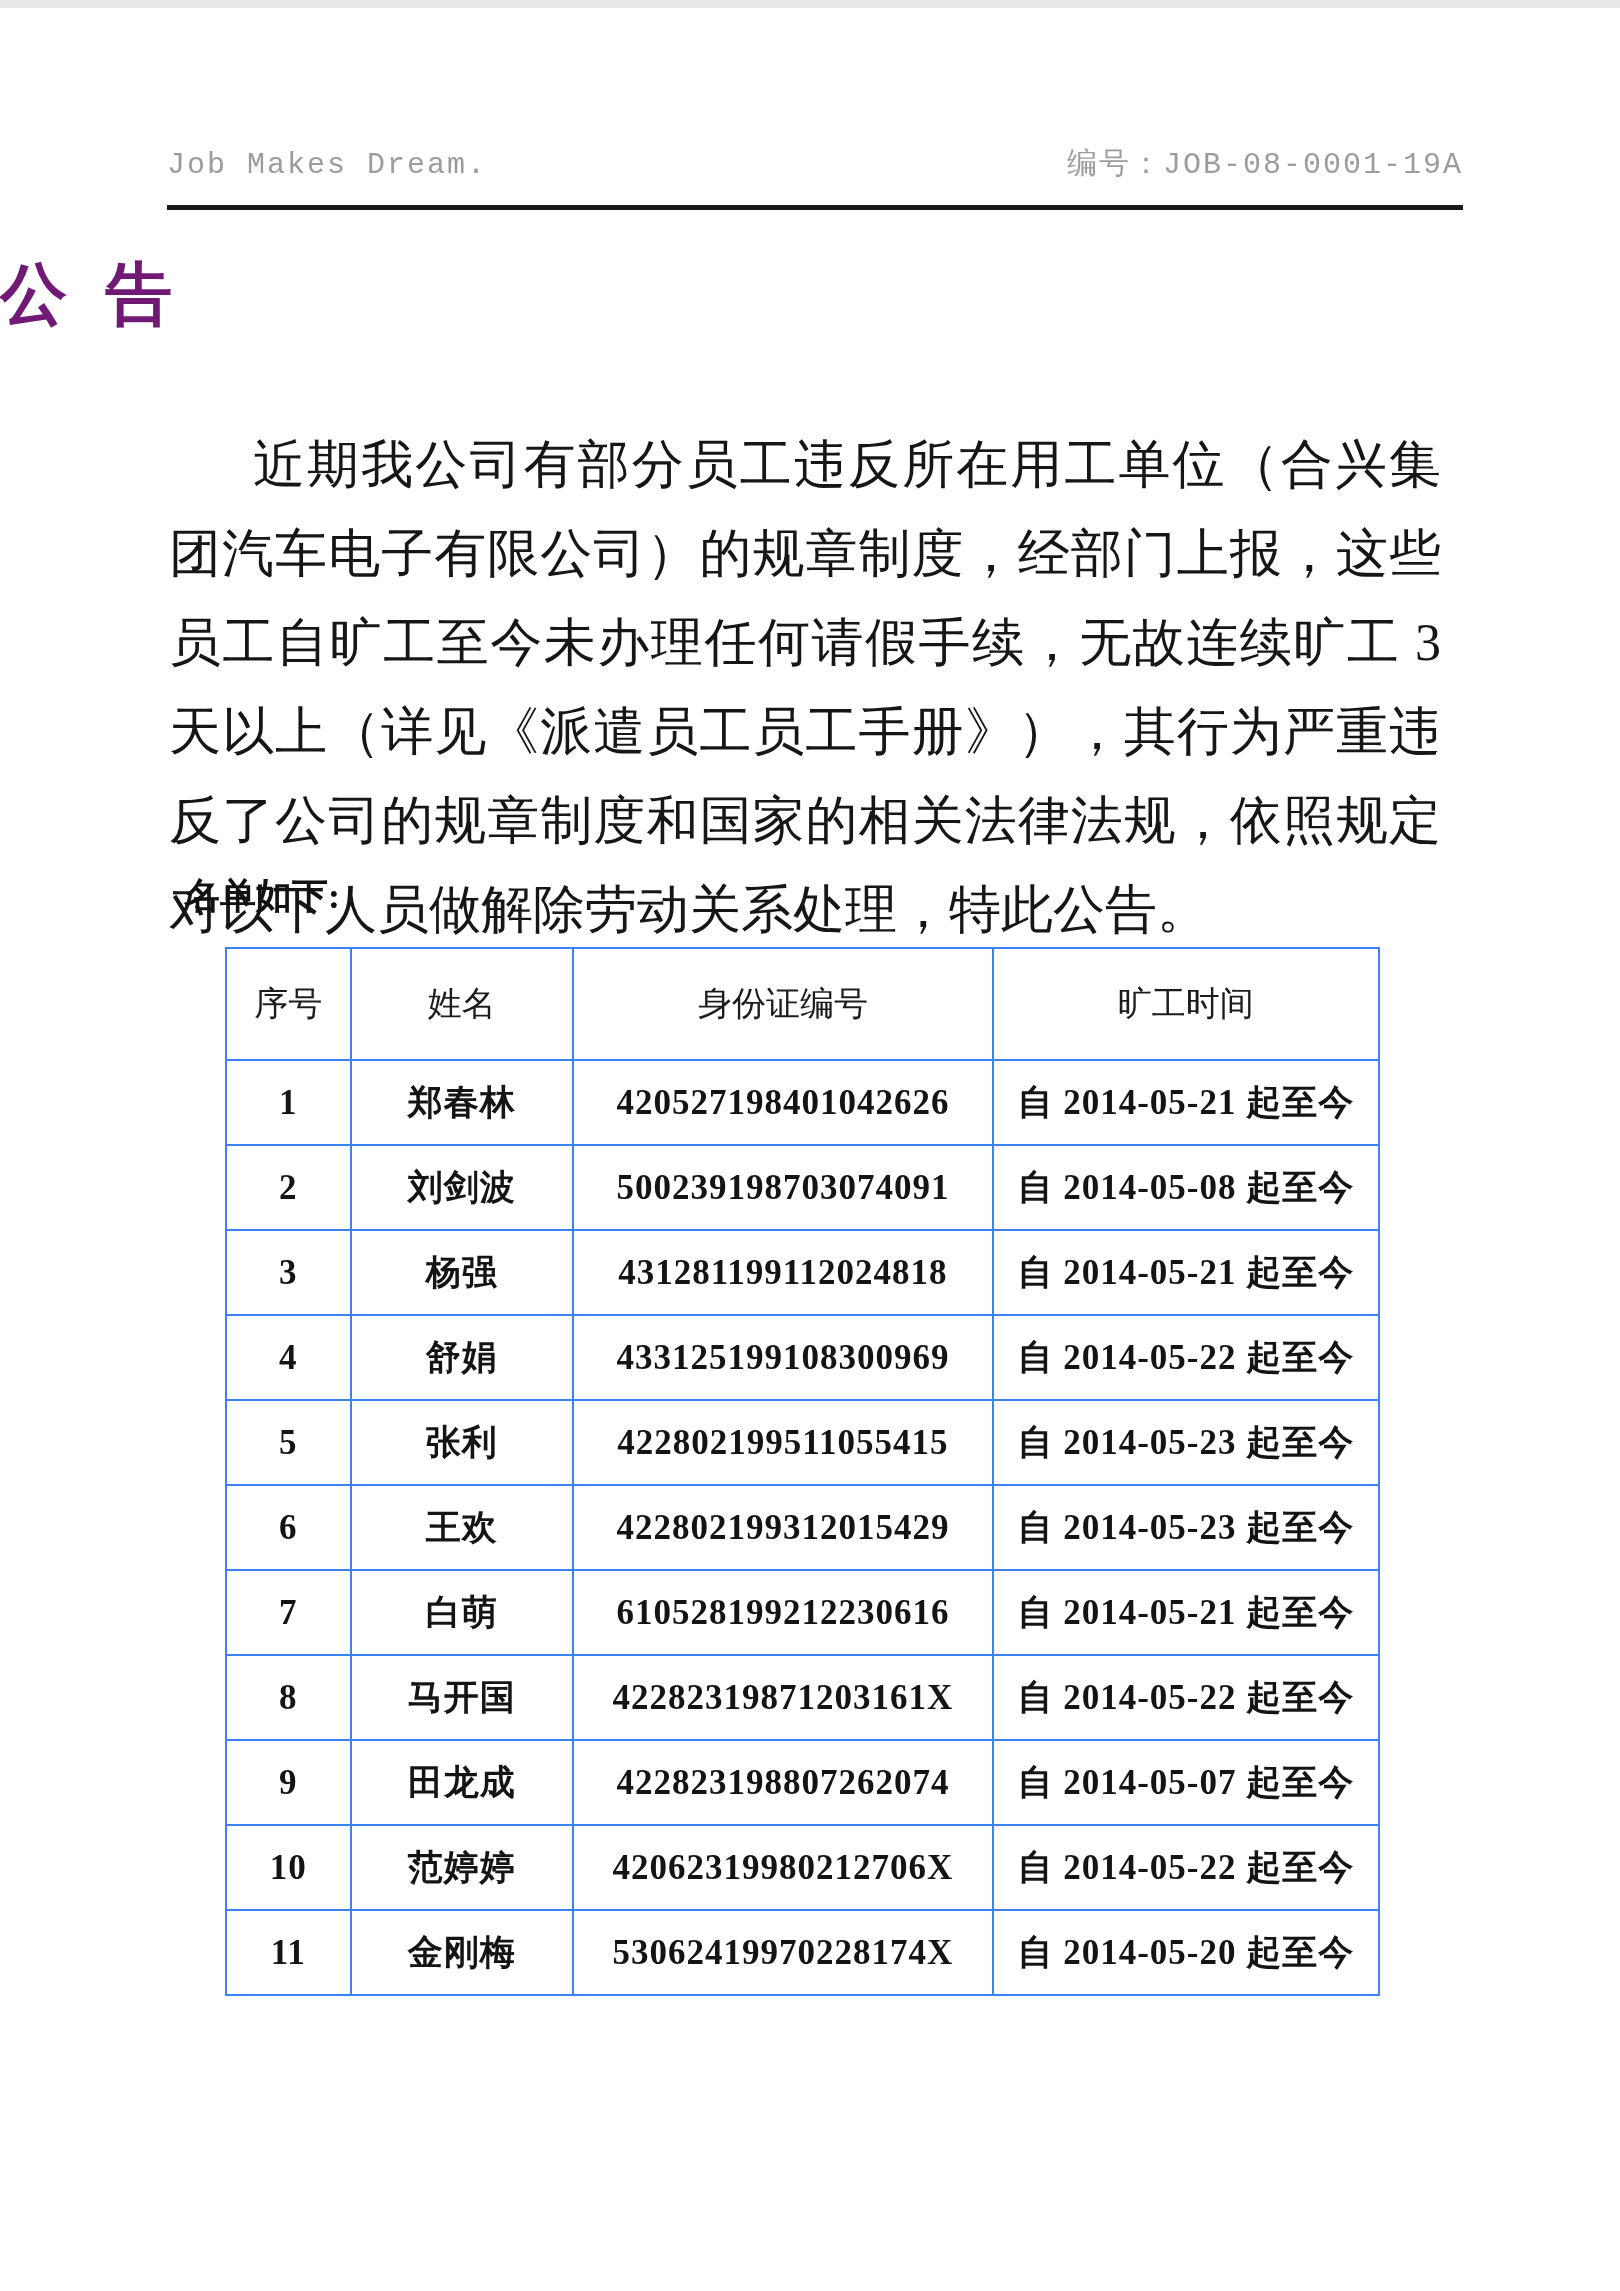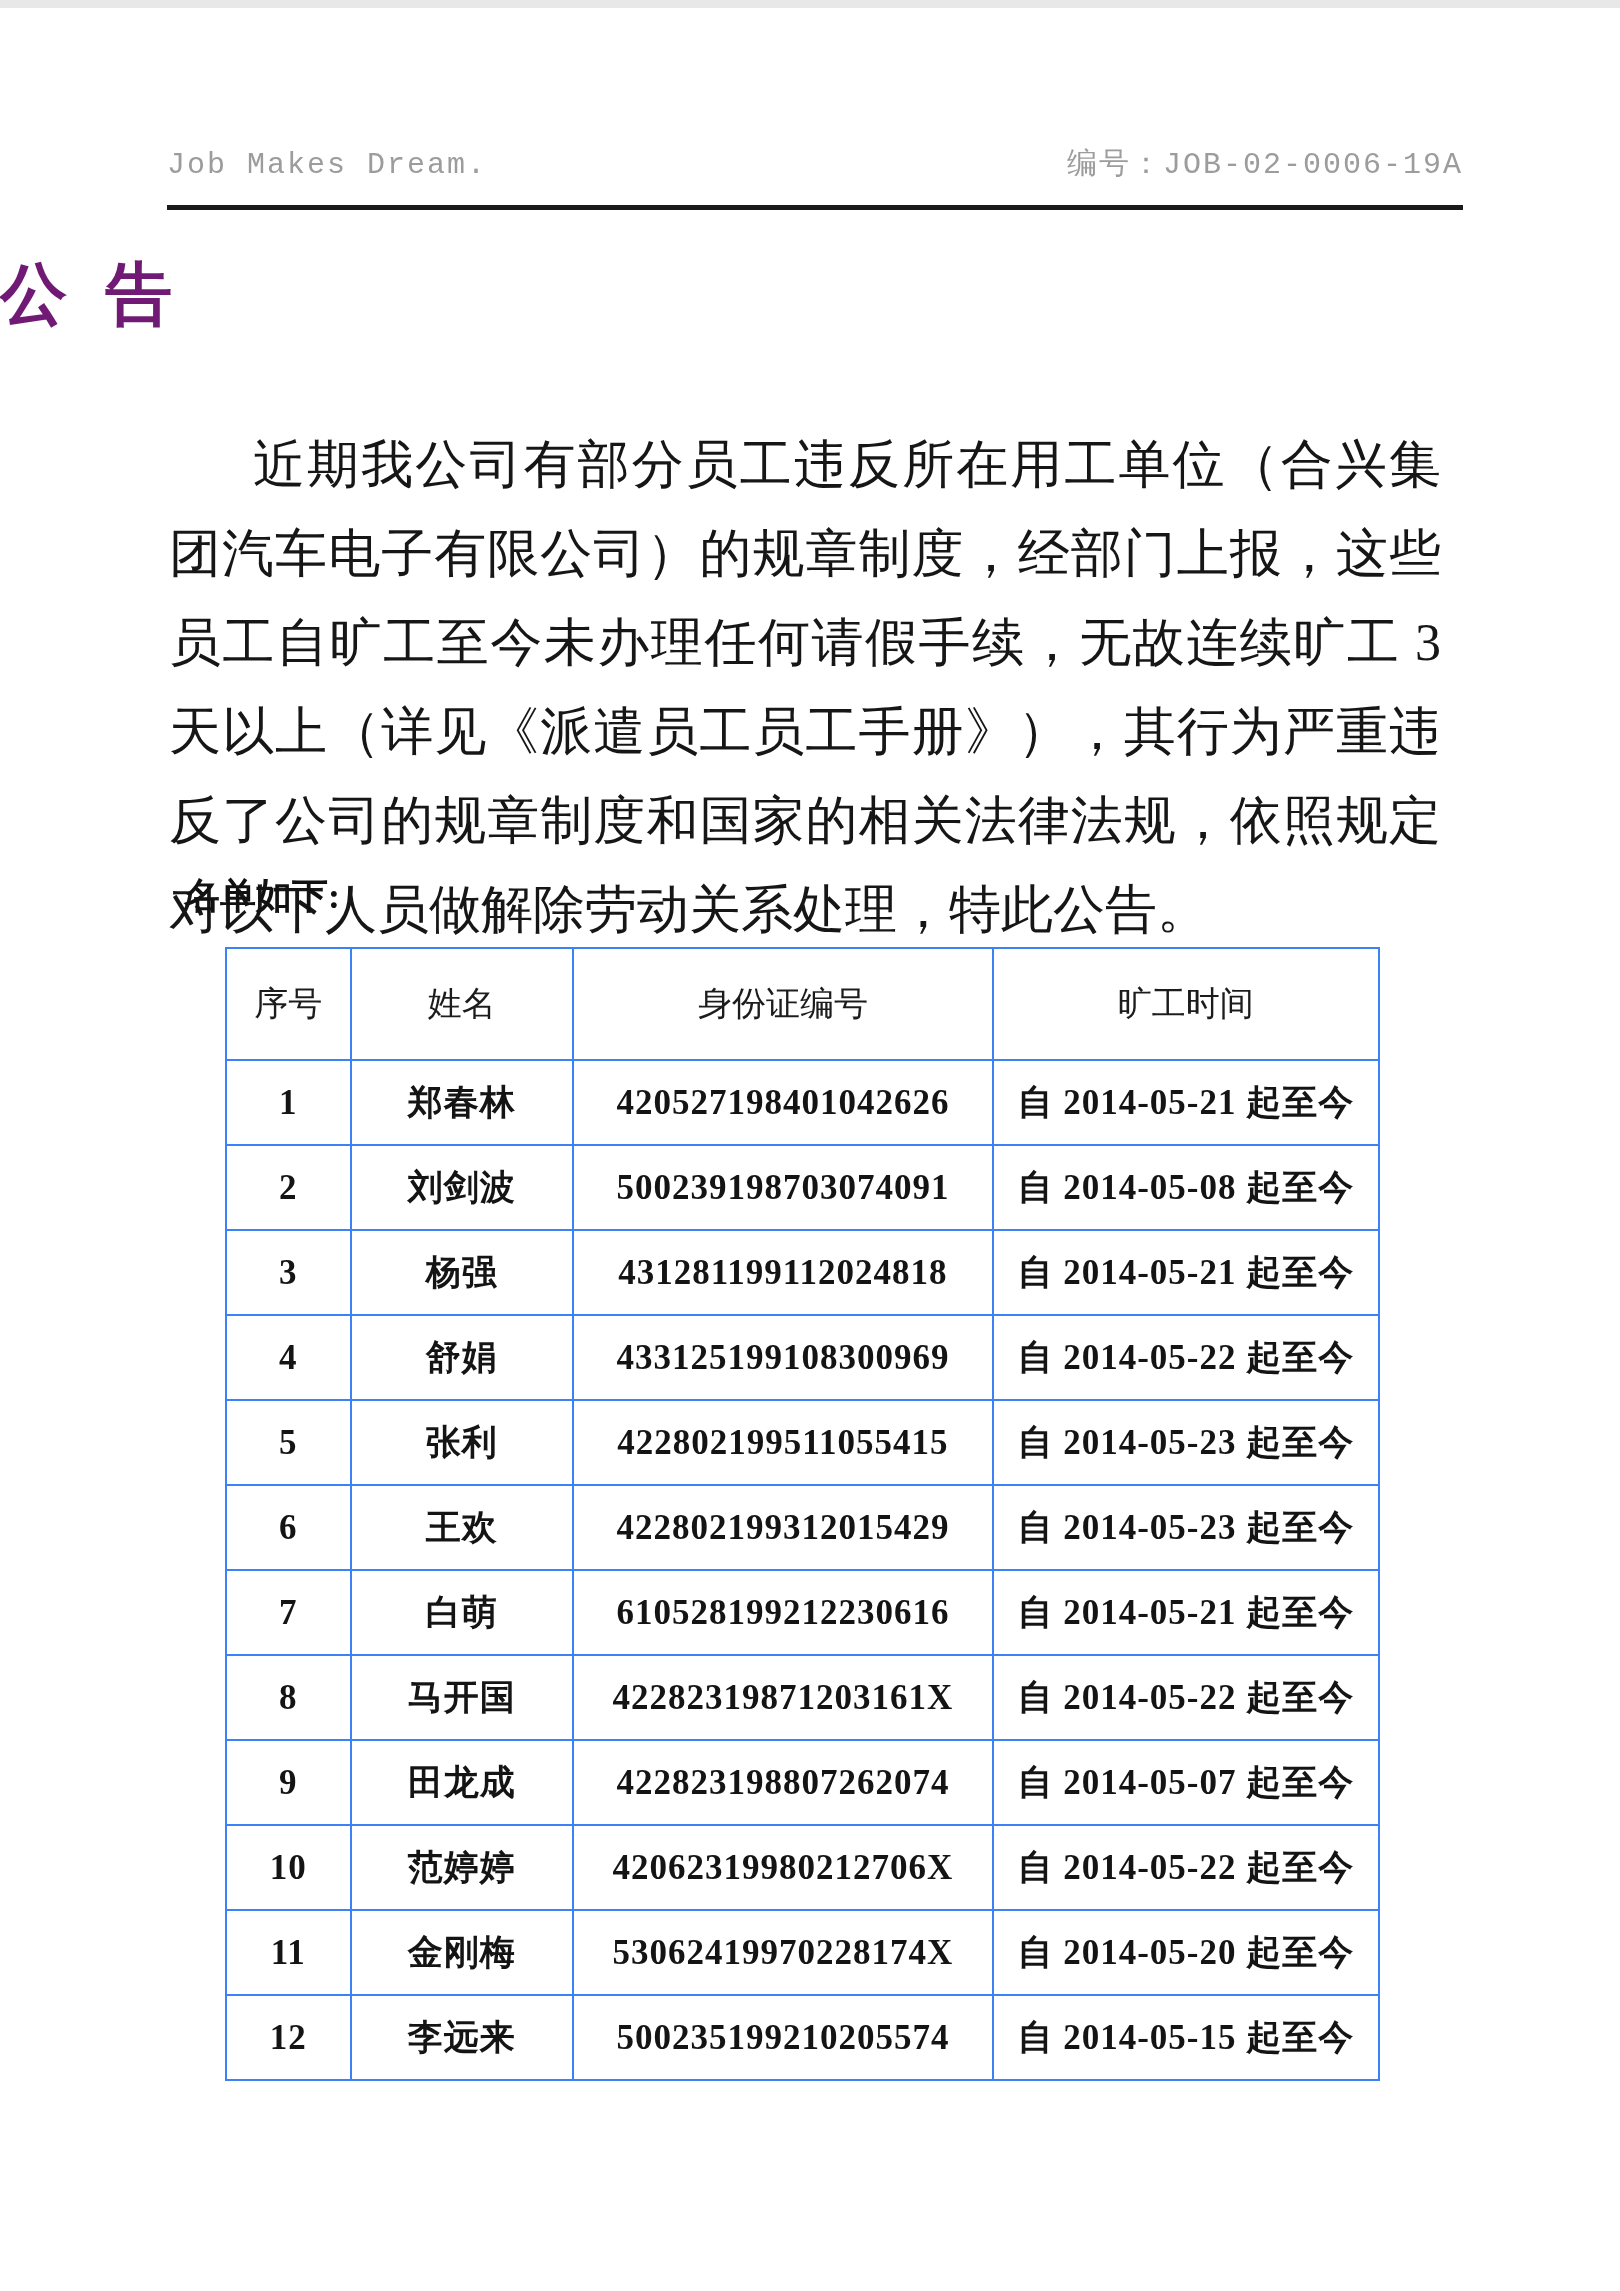--- a/index.html
+++ b/index.html
@@ -109,21 +109,21 @@
   table.roster col.c-id   { width: 36.4%; }
   table.roster col.c-time { width: 33.5%; }
 </style>
 </head>
 <body>
 
 <div class="page">
 
   <div class="header">
     <span class="header-left">Job Makes Dream.</span>
-    <span class="header-right">编号：JOB-02-0006-19A</span>
+    <span class="header-right">编号：JOB-08-0001-19A</span>
   </div>
 
   <div class="header-divider"></div>
 
   <h1 class="title">公 告</h1>
 
   <p class="body-paragraph">近期我公司有部分员工违反所在用工单位（合兴集团汽车电子有限公司）的规章制度，经部门上报，这些员工自旷工至今未办理任何请假手续，无故连续旷工 3 天以上（详见《派遣员工员工手册》），其行为严重违反了公司的规章制度和国家的相关法律法规，依照规定对以下人员做解除劳动关系处理，特此公告。</p>
 
   <div class="list-label">名单如下:</div>
 
@@ -202,23 +202,17 @@
           <td>范婷婷</td>
           <td>42062319980212706X</td>
           <td>自 2014-05-22 起至今</td>
         </tr>
         <tr>
           <td>11</td>
           <td>金刚梅</td>
           <td>53062419970228174X</td>
           <td>自 2014-05-20 起至今</td>
         </tr>
-        <tr>
-          <td>12</td>
-          <td>李远来</td>
-          <td>500235199210205574</td>
-          <td>自 2014-05-15 起至今</td>
-        </tr>
       </tbody>
   </table>
 
 </div>
 
 
 </body></html>

